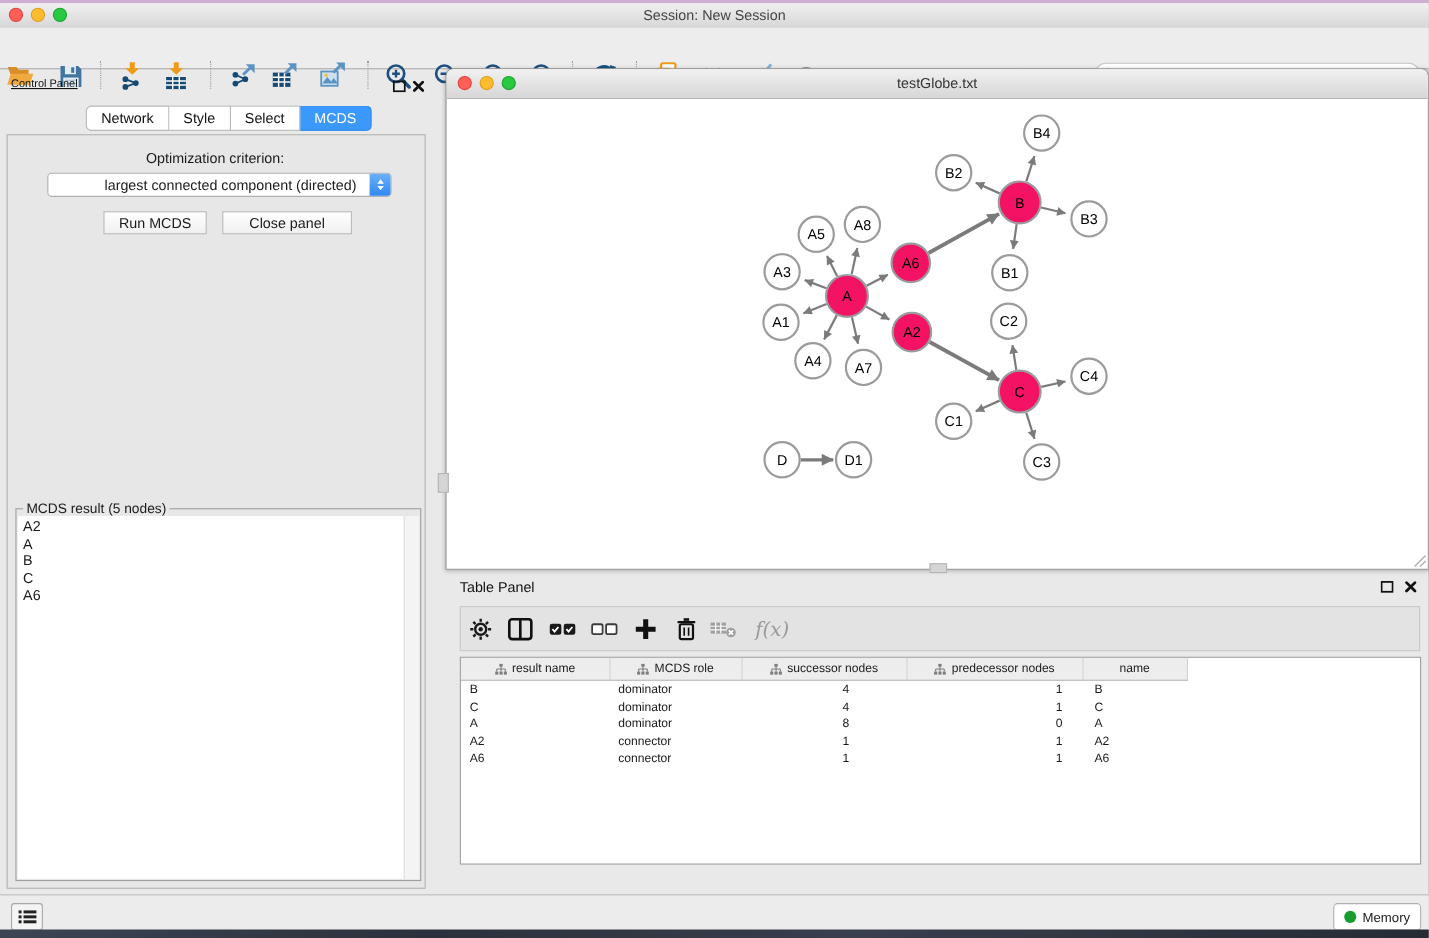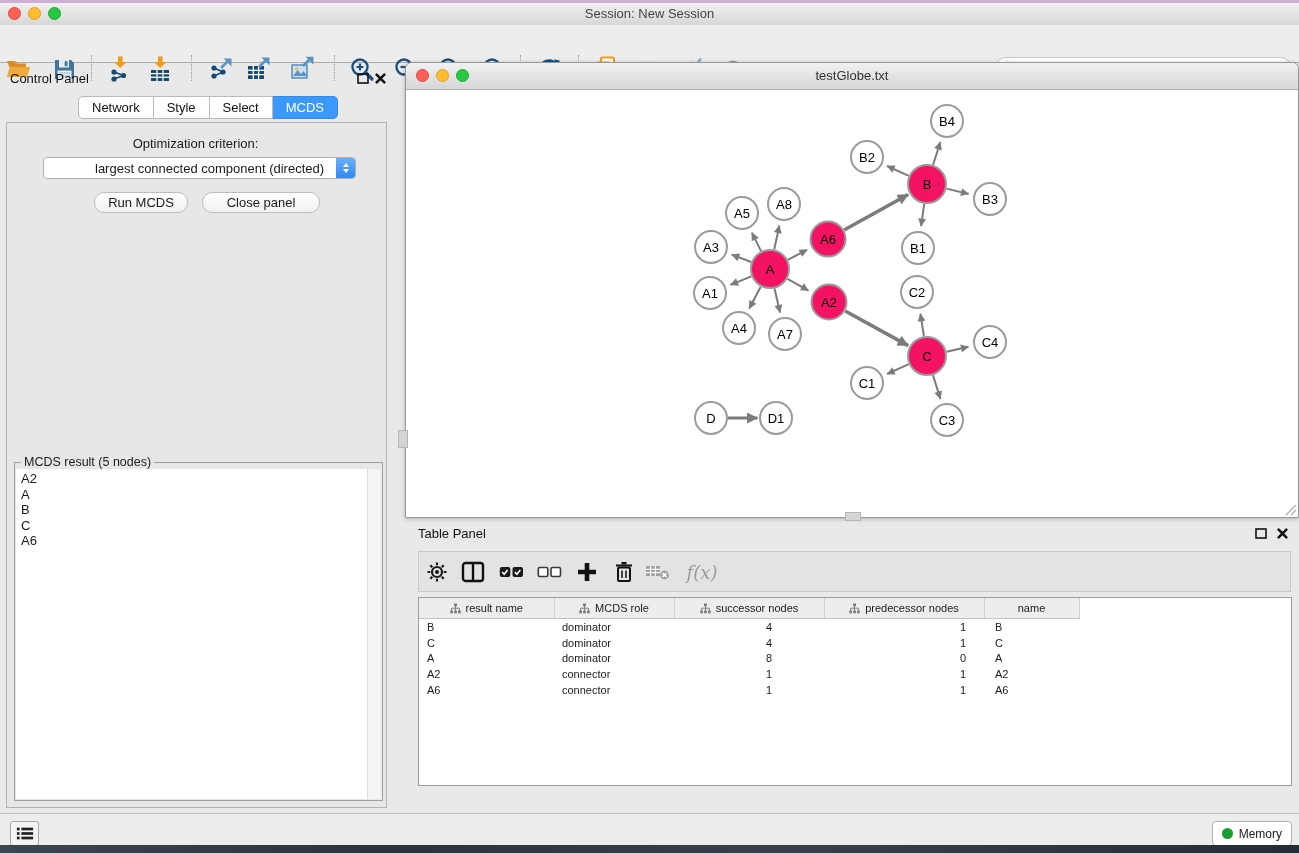--- a/index.html
+++ b/index.html
@@ -19,40 +19,40 @@
   
   #toolbar{left:0;top:25px;width:1299px;height:37px;background:#ededed;border-bottom:1px solid #ababab;}
   .tb-icon{position:absolute;top:30px;width:28px;height:28px;display:flex;align-items:center;
     justify-content:center;cursor:pointer;}
   .tb-sep{position:absolute;top:30px;height:26px;width:0;border-left:1px dotted #9d9d9d;}
   #search-box{position:absolute;left:995px;top:32px;width:296px;height:21px;background:#fff;
     border:1px solid #c3c3c3;border-radius:11px;display:flex;align-items:center;padding:0 6px;box-sizing:border-box;}
   #search-box input{border:none;outline:none;flex:1;font-size:12px;background:transparent;
     font-family:inherit;margin-left:4px;}
   
-  #cp-header-title{left:10px;top:71px;font-size:13px;color:#111;}
+  #cp-header-title{left:10px;top:71px;font-size:10px;color:#111;text-decoration:underline;}
   .panel-btn{position:absolute;cursor:pointer;display:flex;align-items:center;justify-content:center;}
   .segbar{display:flex;position:absolute;}
   .seg{background:#fff;border:1px solid #b9b9b9;border-left:none;font-size:13px;color:#111;
     padding:3px 13px;cursor:pointer;white-space:nowrap;}
   .seg:first-child{border-left:1px solid #b9b9b9;border-radius:5px 0 0 5px;}
   .seg:last-child{border-radius:0 5px 5px 0;}
   .seg.sel{background:#3b99fc;border-color:#3089ec;color:#fff;}
   #cp-box{left:6px;top:122px;width:379px;height:684px;border:1px solid #b2b2b2;background:#e7e7e7;}
   #opt-label{left:6px;top:136px;width:379px;text-align:center;font-size:13px;}
   #combo{left:43px;top:157px;width:313px;height:22px;background:#fff;border:1px solid #b0b0b0;
     border-radius:4px;box-sizing:border-box;display:flex;align-items:center;cursor:pointer;}
   #combo .val{flex:1;font-size:13px;padding-left:8px;white-space:nowrap;overflow:hidden;margin-left:43px;}
   #combo .stepper{width:19px;height:20px;background:linear-gradient(#6ab0fd,#3187f3);
     border-radius:0 3px 3px 0;display:flex;flex-direction:column;align-items:center;justify-content:center;}
   .chev{width:0;height:0;border-left:3.5px solid transparent;border-right:3.5px solid transparent;}
   .chev.up{border-bottom:4px solid #fff;margin-bottom:2px;}
   .chev.down{border-top:4px solid #fff;}
   .btn{position:absolute;height:21px;background:linear-gradient(#ffffff,#f0f0f0);
-    border:1px solid #bdbdbd;border-radius:10px;font-size:13px;display:flex;align-items:center;
+    border:1px solid #bdbdbd;border-radius:0;font-size:13px;display:flex;align-items:center;
     justify-content:center;cursor:pointer;box-sizing:border-box;}
   #result-box{left:14px;top:462px;width:367px;height:337px;border:1px solid #9f9f9f;}
   #result-legend{position:absolute;left:6px;top:-8px;background:#e7e7e7;padding:0 3px;font-size:12.5px;}
   #result-list{position:absolute;left:1px;top:6px;right:14px;bottom:1px;background:#fff;
     padding:2px 0 0 5px;font-size:13px;line-height:15.5px;}
   #result-scroll{position:absolute;top:6px;right:1px;width:13px;bottom:1px;background:#f4f4f4;
     border-left:1px solid #ddd;}
   .list-item{cursor:default;}
   
   #net-frame{left:405px;top:62px;width:894px;height:456px;border:1px solid #979797;

